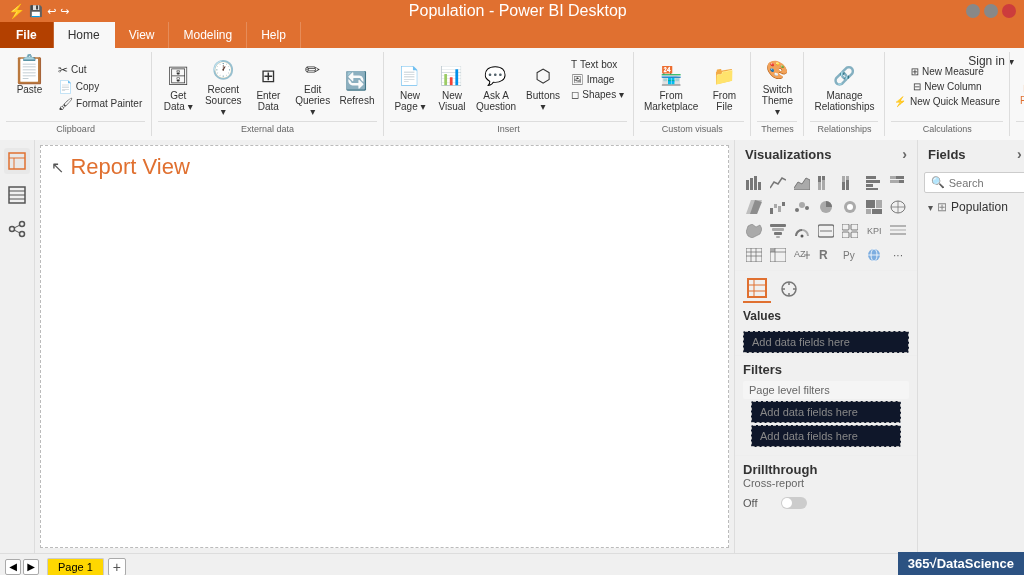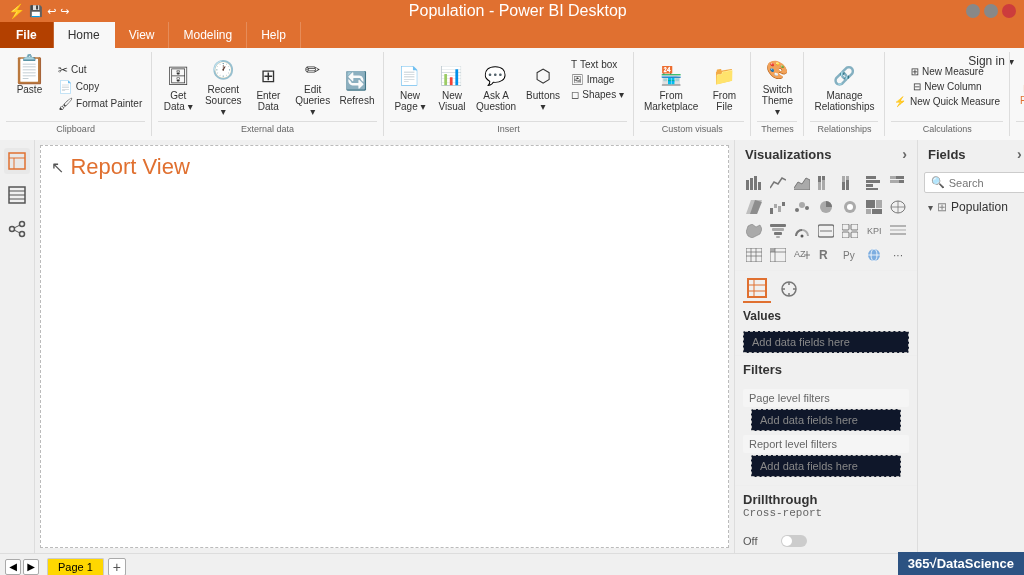--- a/index.html
+++ b/index.html
@@ -286,21 +286,21 @@
 
     
     #filters-section {
       padding: 6px 8px;
       border-top: 1px solid #eee;
     }
     #filters-title {
       font-size: 13px;
       font-weight: 600;
       color: #333;
-      margin-bottom: 12px;
+      margin-bottom: 4px;
     }
     .filter-item {
       padding: 3px 6px;
       font-size: 11px;
       color: #666;
       background: #f5f5f5;
       border-radius: 2px;
       margin-bottom: 2px;
     }
 
@@ -310,22 +310,21 @@
       border-top: 1px solid #eee;
     }
     #drillthrough-title {
       font-size: 13px;
       font-weight: 600;
       color: #333;
     }
     .drillthrough-item {
       font-size: 11px;
       color: #666;
-      margin-bottom: 16px;
-      font-family: Liberation Mono, monospace;
+      margin-bottom: 8px;
     }
     .toggle-row {
       display: flex;
       align-items: center;
       gap: 24px;
       font-size: 11px;
       color: #555;
     }
     .toggle {
       width: 26px;
@@ -883,21 +882,20 @@
               </svg>
           </div>
         </div>
         <div id="viz-values-label">Values</div>
         <div class="add-data-field">Add data fields here</div>
 
         <div id="filters-section">
           <div id="filters-title">Filters</div>
           <div class="filter-item">Page level filters</div>
           <div class="add-data-field">Add data fields here</div>
-          <div class="filter-item" style="margin-top:4px;">Report level filters</div>
           <div class="add-data-field">Add data fields here</div>
         </div>
 
         <div id="drillthrough-section">
           <div id="drillthrough-title">Drillthrough</div>
           <div class="drillthrough-item">Cross-report</div>
           <div class="toggle-row">
             <span>Off</span>
             <div class="toggle">
               <div class="toggle-dot"></div>

